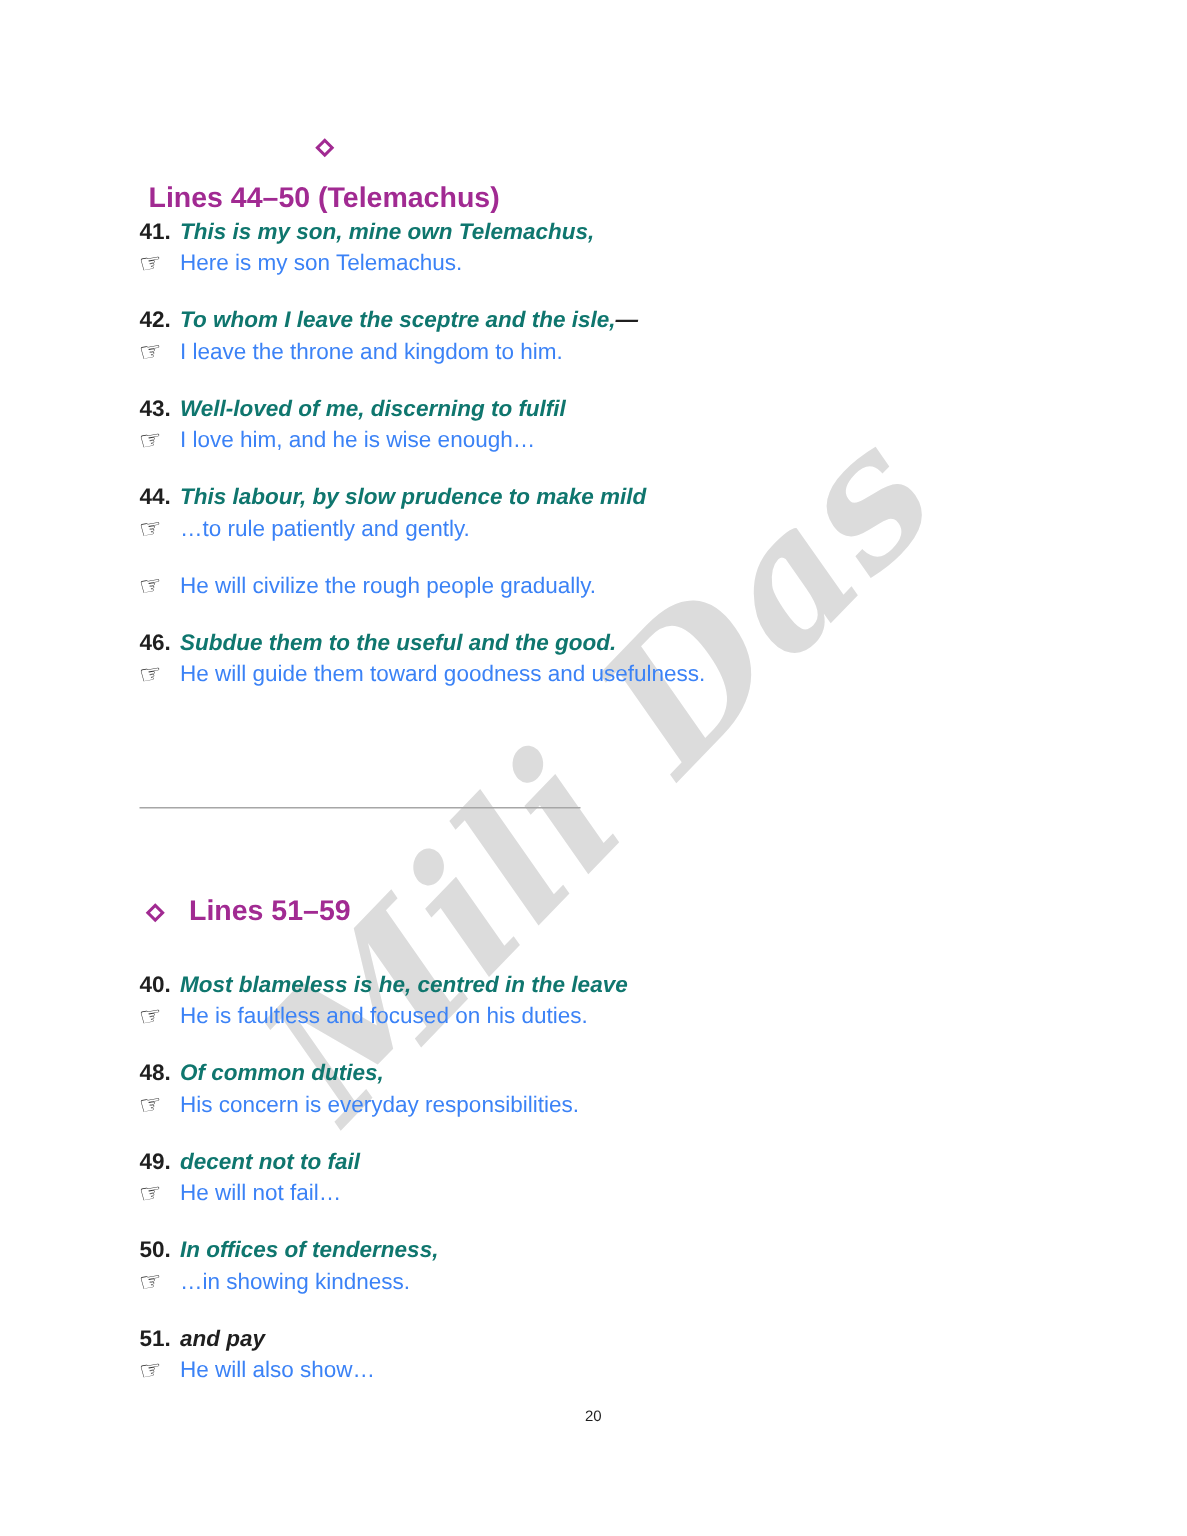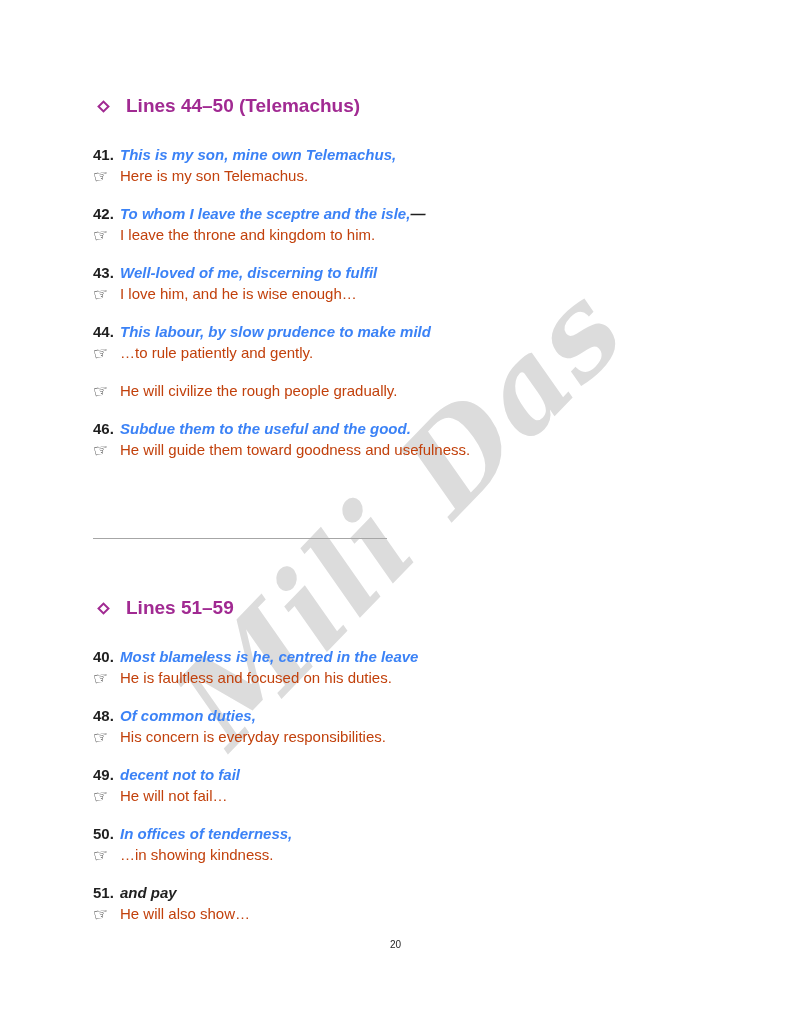--- a/index.html
+++ b/index.html
@@ -34,21 +34,21 @@
     position:absolute;
     left:99px;
     display:flex;
     align-items:center;
     gap:18px;
     color:#a12a92;
     font-weight:bold;
     font-size:19px;
     line-height:24px;
   }
-  #header1 { top:94px; }
+  #header1 { top:94px;flex-direction:column; }
   #header2 { top:596px; }
 
   .diamond {
     width:9px; height:9px;
     border:2px solid #a12a92;
     transform:rotate(45deg);
     flex:0 0 auto;
   }
 
   .entries { position:absolute; left:93px; }
@@ -56,32 +56,32 @@
   #entries2 { top:646px; }
 
   .entry { margin-bottom:17px; }
   .qline, .eline {
     display:flex;
     align-items:flex-start;
     font-size:15px;
     line-height:21px;
   }
   .num { font-weight:bold; width:27px; flex:0 0 auto; }
-  .quote { font-weight:bold; font-style:italic; color:#3b82f6; }
+  .quote { font-weight:bold; font-style:italic; color:#0f766e; }
   .quote[data-color="black"] { color:#1f1f1f; }
   .suffix { font-weight:bold; font-style:italic; color:#1f1f1f; }
   .hand {
     width:27px; flex:0 0 auto;
     font-family:"DejaVu Sans",sans-serif;
     font-size:17px;
     display:inline-block;
     transform:rotate(-10deg);
     color:#1f1f1f;
   }
-  .explanation { color:#c2410c; }
+  .explanation { color:#3b82f6; }
 
   .divider {
     position:absolute;
     left:93px; top:538px;
     width:294px; height:0;
     border-top:1px solid #a6a6a6;
   }
 
   .page-number {
     position:absolute;

